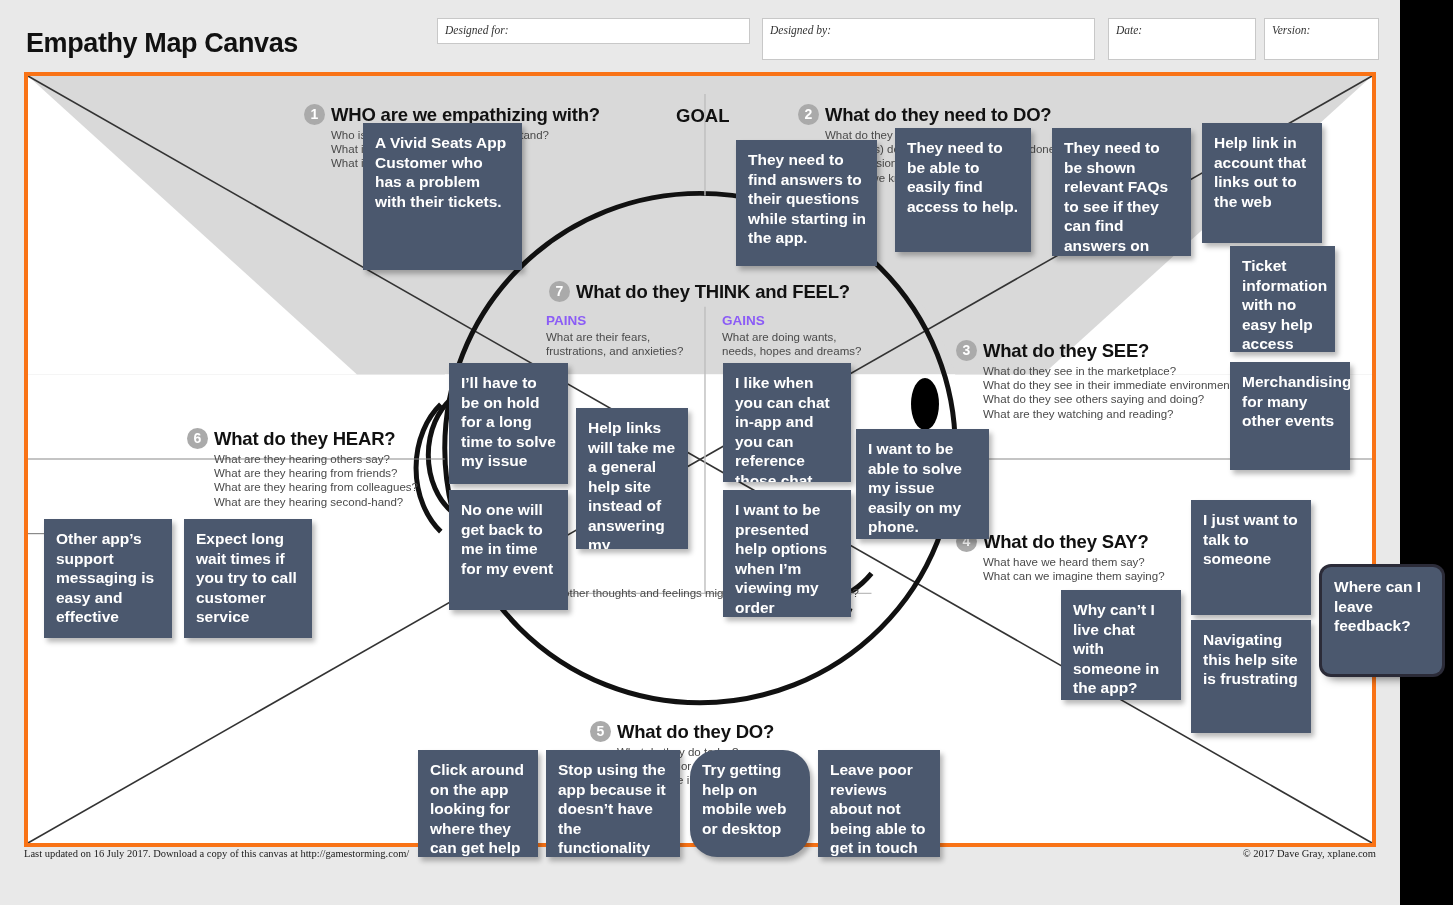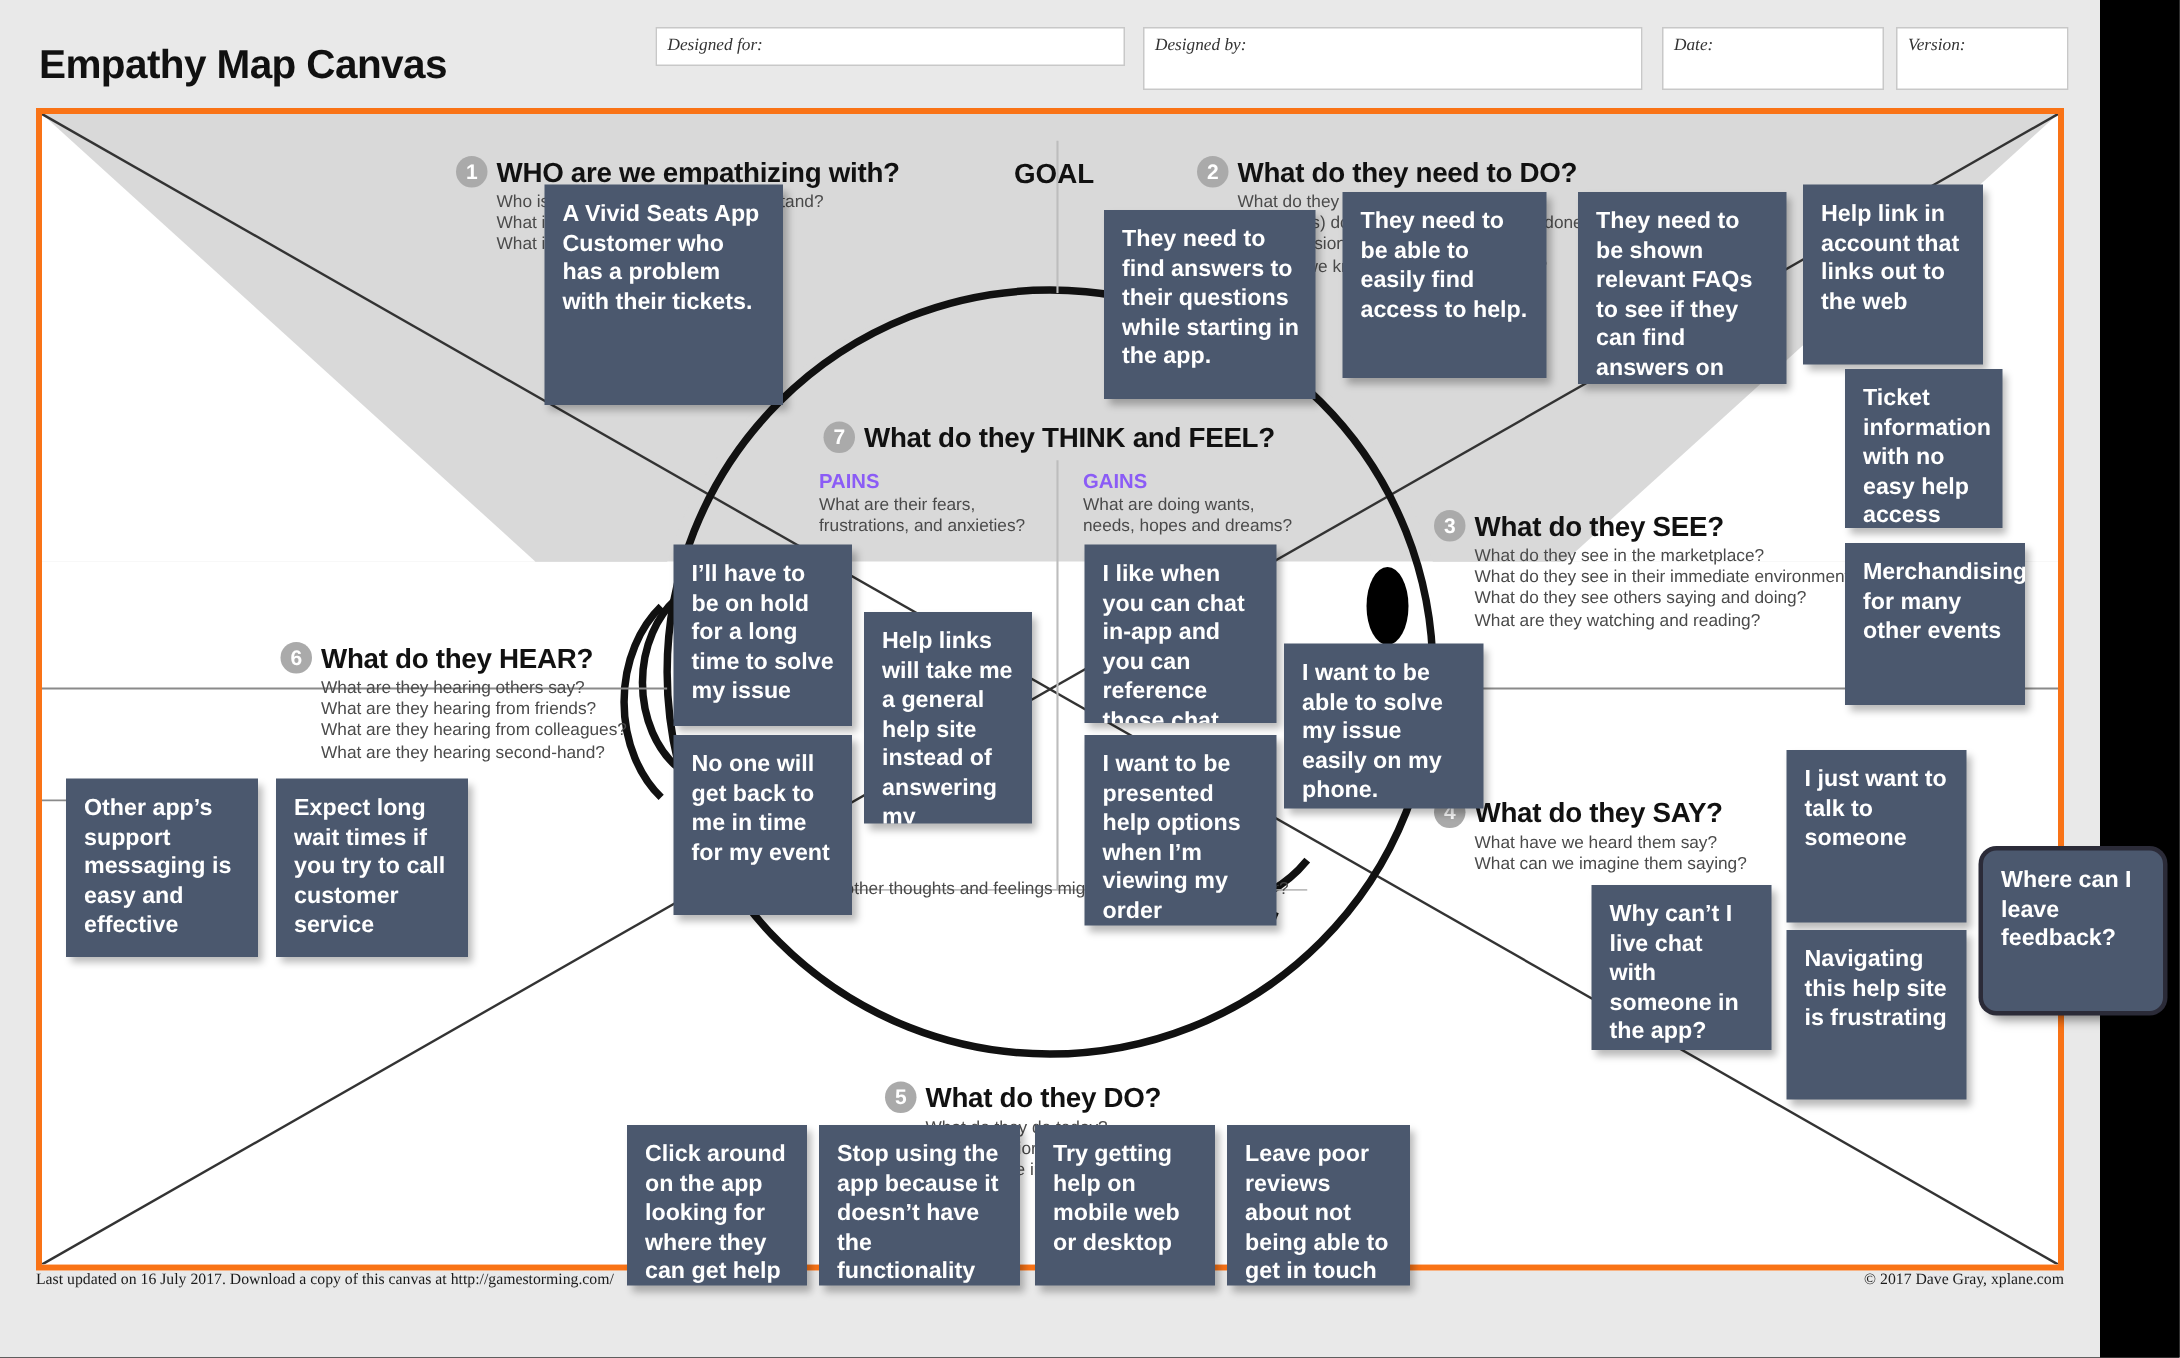--- a/index.html
+++ b/index.html
@@ -221,19 +221,19 @@
       <div class="note" style="left: 723px; top: 490px; width: 128px; height: 127px;">I want to be presented help options when I’m viewing my order</div>
       <div class="note" style="left: 856px; top: 429px; width: 133px; height: 110px;">I want to be able to solve my issue easily on my phone.</div>
       <div class="note" style="left: 44px; top: 519px; width: 128px; height: 119px;">Other app’s support messaging is easy and effective</div>
       <div class="note" style="left: 184px; top: 519px; width: 128px; height: 119px;">Expect long wait times if you try to call customer service</div>
       <div class="note" style="left: 1191px; top: 500px; width: 120px; height: 115px;">I just want to talk to someone</div>
       <div class="note" style="left: 1191px; top: 620px; width: 120px; height: 113px;">Navigating this help site is frustrating</div>
       <div class="note" style="left: 1061px; top: 590px; width: 120px; height: 110px;">Why can’t I live chat with someone in the app?</div>
       <div class="note sel" style="left: 1322px; top: 567px; width: 120px; height: 107px;">Where can I leave feedback?</div>
       <div class="note" style="left: 418px; top: 750px; width: 120px; height: 107px;">Click around on the app looking for where they can get help</div>
       <div class="note" style="left: 546px; top: 750px; width: 134px; height: 107px;">Stop using the app because it doesn’t have the functionality they need</div>
-      <div class="note" style="left: 690px; top: 750px; width: 120px; height: 107px;">Try getting help on mobile web or desktop</div>
+      <div class="note" style="left: 690px; top: 750px; width: 120px; height: 107px; border-radius: 27px;">Try getting help on mobile web or desktop</div>
       <div class="note" style="left: 818px; top: 750px; width: 122px; height: 107px;">Leave poor reviews about not being able to get in touch with CS</div>
     </div>
 
   <div class="foot-l">Last updated on 16 July 2017. Download a copy of this canvas at http://gamestorming.com/</div>
   <div class="foot-r">© 2017 Dave Gray, xplane.com</div>
 </div>
 
 </body></html>

